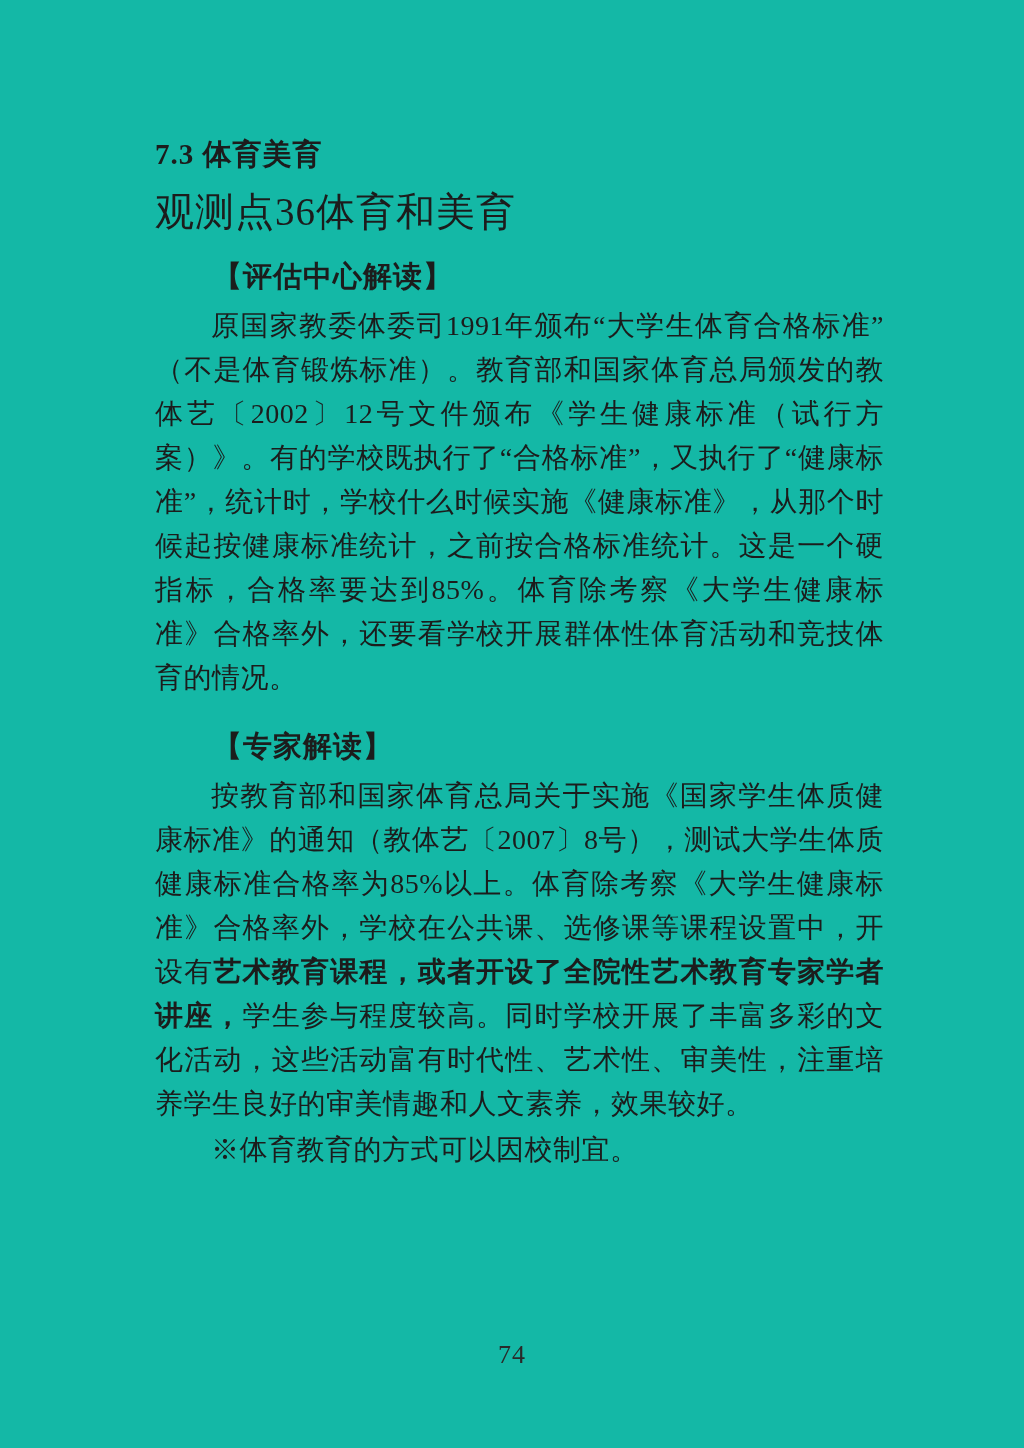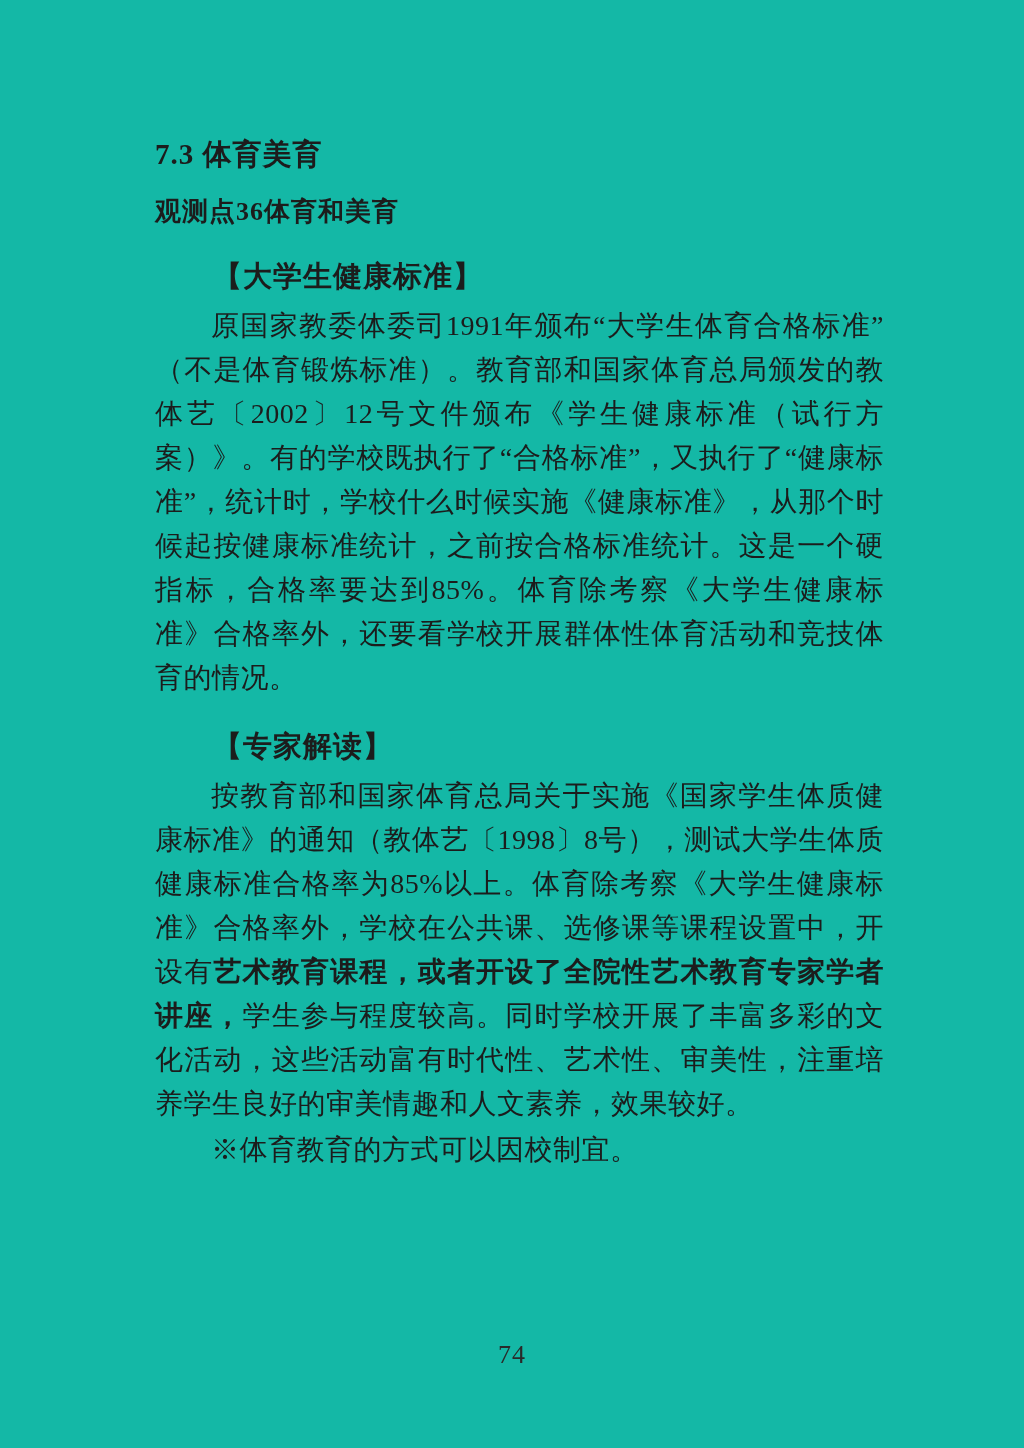--- a/index.html
+++ b/index.html
@@ -34,22 +34,22 @@
   .key-points {
     margin: 18px 0 0 0;
     font-size: 29px;
     font-weight: 700;
     letter-spacing: 1.5px;
     line-height: 36px;
     text-indent: 2em;
   }
   .observation-heading {
     margin: 22px 0 0 0;
-    font-size: 26px;
-    font-weight: 700;
+    font-size: 39px;
+    font-weight: 400;
     letter-spacing: 1px;
     line-height: 36px;
   }
   .block-title {
     margin: 26px 0 0 0;
     font-size: 29px;
     font-weight: 700;
     letter-spacing: 1px;
     line-height: 40px;
     text-indent: 2em;
@@ -87,26 +87,26 @@
 <body>
 
 <div class="page">
   <div class="content">
 
     <h1 class="section-heading">7.3 体育美育</h1>
 
 
     <h2 class="observation-heading">观测点36体育和美育</h2>
 
-    <h3 class="block-title">【大学生健康标准】</h3>
+    <h3 class="block-title">【评估中心解读】</h3>
 
     <p class="body-para">原国家教委体委司1991年颁布“大学生体育合格标准”（不是体育锻炼标准）。教育部和国家体育总局颁发的教体艺〔2002〕12号文件颁布《学生健康标准（试行方案）》。有的学校既执行了“合格标准”，又执行了“健康标准”，统计时，学校什么时候实施《健康标准》，从那个时候起按健康标准统计，之前按合格标准统计。这是一个硬指标，合格率要达到85%。体育除考察《大学生健康标准》合格率外，还要看学校开展群体性体育活动和竞技体育的情况。</p>
 
     <h3 class="block-title">【专家解读】</h3>
 
-    <p class="body-para"><span>按教育部和国家体育总局关于实施《国家学生体质健康标准》的通知（教体艺〔1998〕8号），测试大学生体质健康标准合格率为85%以上。体育除考察《大学生健康标准》合格率外，学校在公共课、选修课等课程设置中，开设有</span><span class="bold-seg">艺术教育课程，或者开设了全院性艺术教育专家学者讲座，</span><span>学生参与程度较高。同时学校开展了丰富多彩的文化活动，这些活动富有时代性、艺术性、审美性，注重培养学生良好的审美情趣和人文素养，效果较好。</span></p>
+    <p class="body-para"><span>按教育部和国家体育总局关于实施《国家学生体质健康标准》的通知（教体艺〔2007〕8号），测试大学生体质健康标准合格率为85%以上。体育除考察《大学生健康标准》合格率外，学校在公共课、选修课等课程设置中，开设有</span><span class="bold-seg">艺术教育课程，或者开设了全院性艺术教育专家学者讲座，</span><span>学生参与程度较高。同时学校开展了丰富多彩的文化活动，这些活动富有时代性、艺术性、审美性，注重培养学生良好的审美情趣和人文素养，效果较好。</span></p>
 
     <p class="note-para">※体育教育的方式可以因校制宜。</p>
 
   </div>
 
   <div class="page-number">74</div>
 </div>
 
 </body></html>

